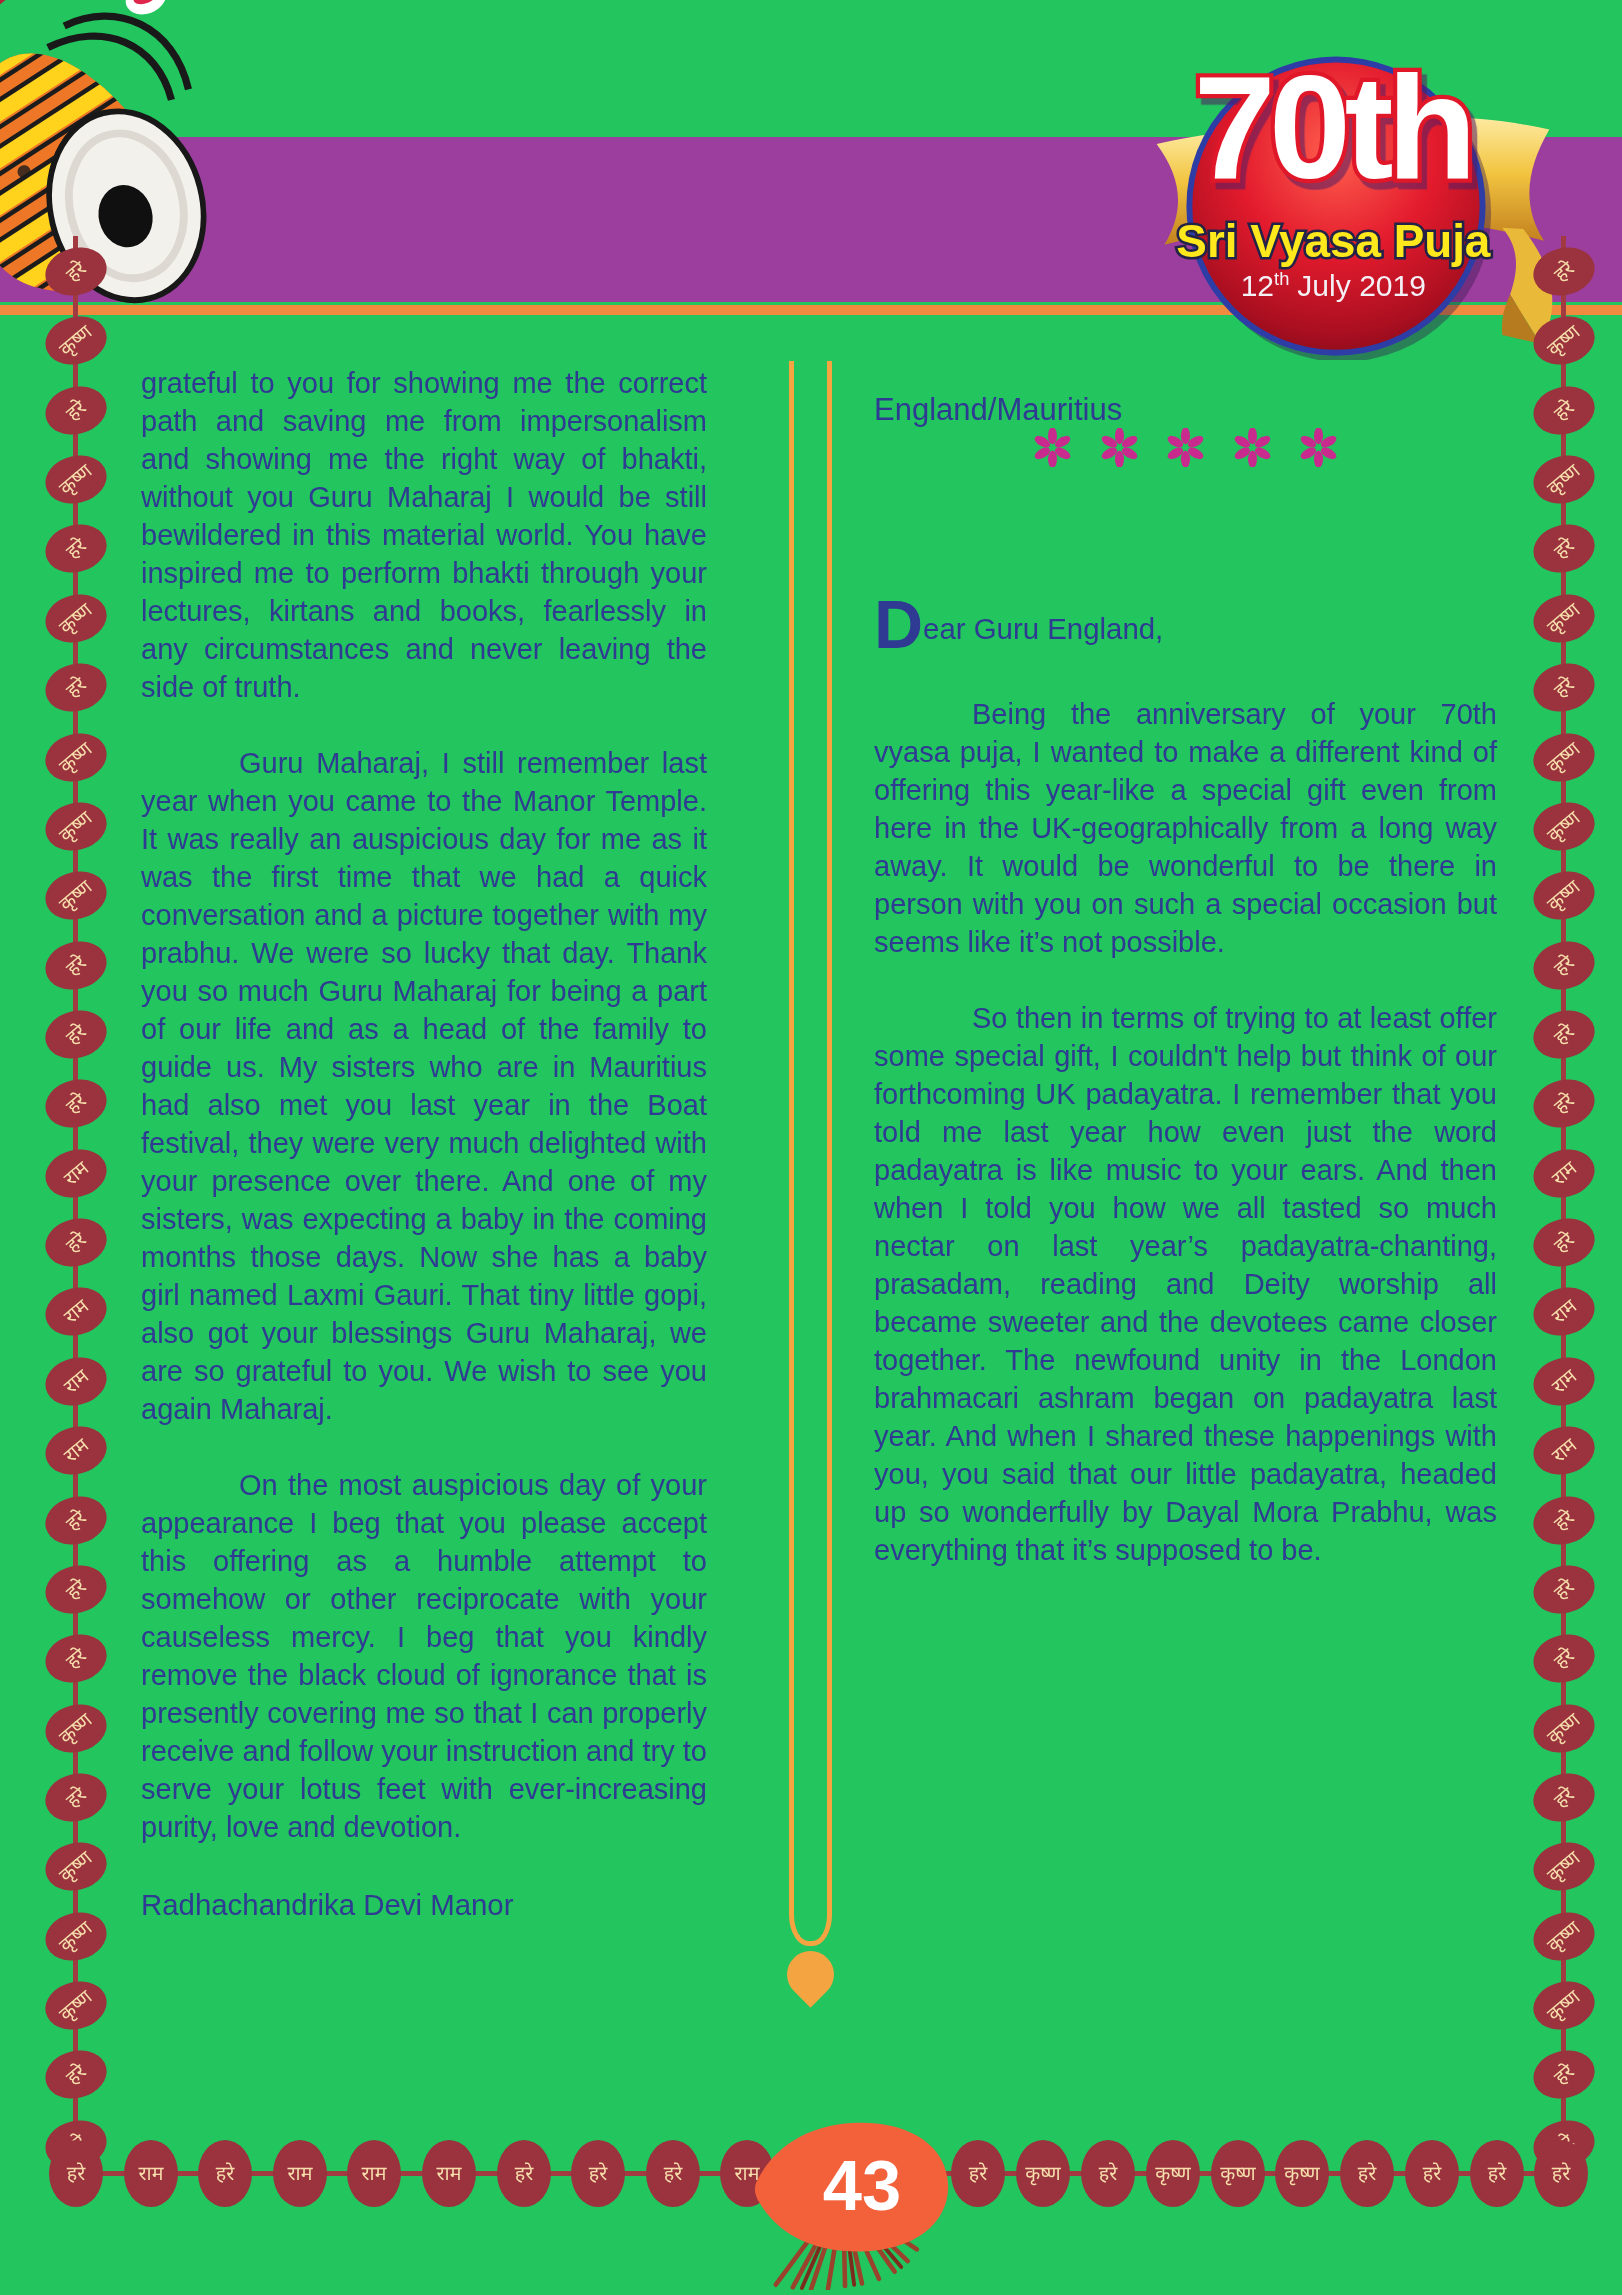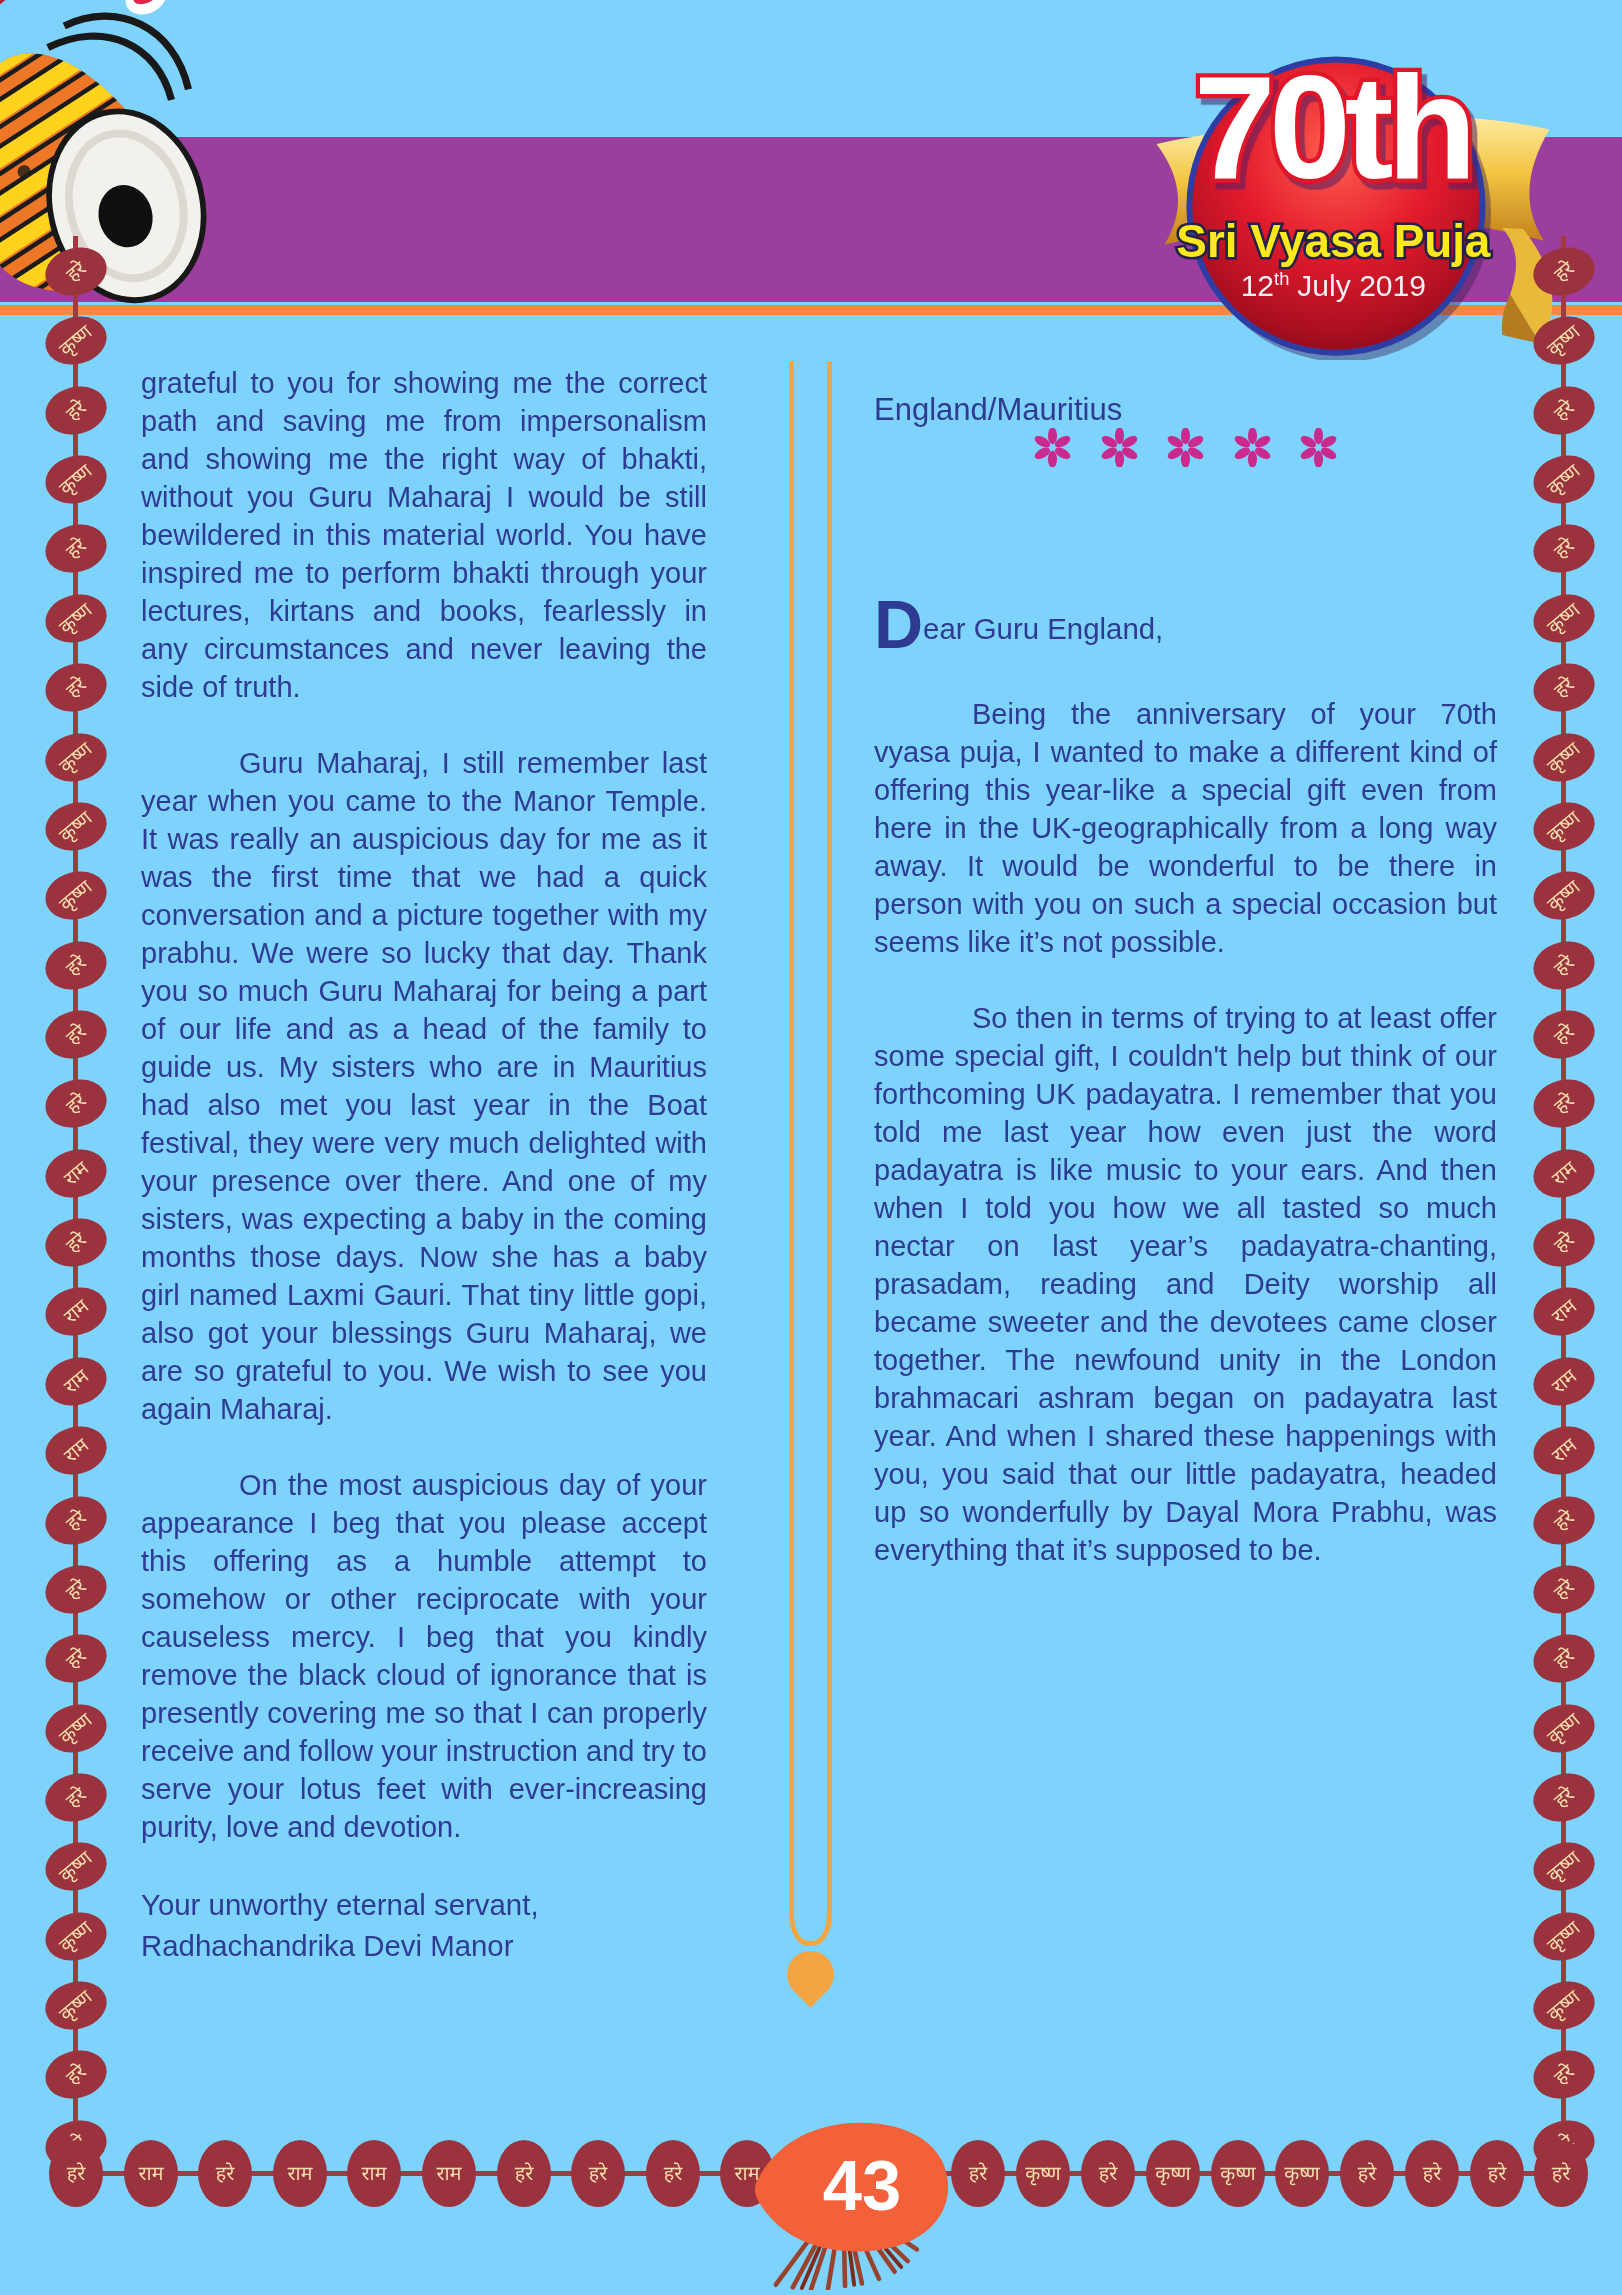--- a/index.html
+++ b/index.html
@@ -1,17 +1,17 @@
 <!DOCTYPE html>
 <html style="font-size:10.5px"><head>
 <meta charset="utf-8">
 <title>Sri Vyasa Puja — Page 43</title>
 <style>
   html,body{margin:0;padding:0;background:#fff;}
-  .page{position:relative;width:1622px;height:2295px;background:#7dd3fc;overflow:hidden;
+  .page{position:relative;width:1622px;height:2295px;background:#22c55e;overflow:hidden;
         font-family:"Liberation Sans", sans-serif;}
   .band{position:absolute;left:0;top:137px;width:100%;height:165px;background:#9c3e9e;}
   .rule{position:absolute;left:0;top:305px;width:100%;height:9.8px;background:#ef8a3e;}
 
   
   .chain-v{position:absolute;width:5.2px;background:#a23a42;}
   .chain-h{position:absolute;height:5.2px;background:#a23a42;}
   .bead{position:absolute;background:#9a333d;border-radius:50%;display:flex;
         align-items:center;justify-content:center;}
   .bead.side{width:62px;height:47px;transform:rotate(-14deg);}
@@ -390,21 +390,20 @@
     <text x="170" y="178" text-anchor="middle" font-family="Liberation Sans, sans-serif" font-weight="bold" font-size="108" fill="#ffffff">43</text>
   </svg>
 
   <div id="left-col" class="col">
     <div id="left-paragraphs">
         <p>grateful to you for showing me the correct path and saving me from impersonalism and showing me the right way of bhakti, without you Guru Maharaj I would be still bewildered in this material world. You have inspired me to perform bhakti through your lectures, kirtans and books, fearlessly in any circumstances and never leaving the side of truth.</p>
         <p class="indent">Guru Maharaj, I still remember last year when you came to the Manor Temple. It was really an auspicious day for me as it was the first time that we had a quick conversation and a picture together with my prabhu. We were so lucky that day. Thank you so much Guru Maharaj for being a part of our life and as a head of the family to guide us. My sisters who are in Mauritius had also met you last year in the Boat festival, they were very much delighted with your presence over there. And one of my sisters, was expecting a baby in the coming months those days. Now she has a baby girl named Laxmi Gauri. That tiny little gopi, also got your blessings Guru Maharaj, we are so grateful to you. We wish to see you again Maharaj.</p>
         <p class="indent">On the most auspicious day of your appearance I beg that you please accept this offering as a humble attempt to somehow or other reciprocate with your causeless mercy. I beg that you kindly remove the black cloud of ignorance that is presently covering me so that I can properly receive and follow your instruction and try to serve your lotus feet with ever-increasing purity, love and devotion.</p>
       </div>
     <div class="signature">
-      <div>Your unworthy eternal servant,</div>
       <div>Radhachandrika Devi Manor</div>
     </div>
   </div>
 
   <div id="right-col" class="col">
     <div class="location">England/Mauritius</div>
     <div class="separator-row" id="separator-row">
         <span><svg width="39" height="39" viewBox="0 0 60 60">
             <ellipse cx="30" cy="12" rx="7" ry="13" fill="#c92a8e" transform="rotate(0 30 30)"></ellipse>
             <ellipse cx="30" cy="12" rx="7" ry="13" fill="#c92a8e" transform="rotate(60 30 30)"></ellipse>

